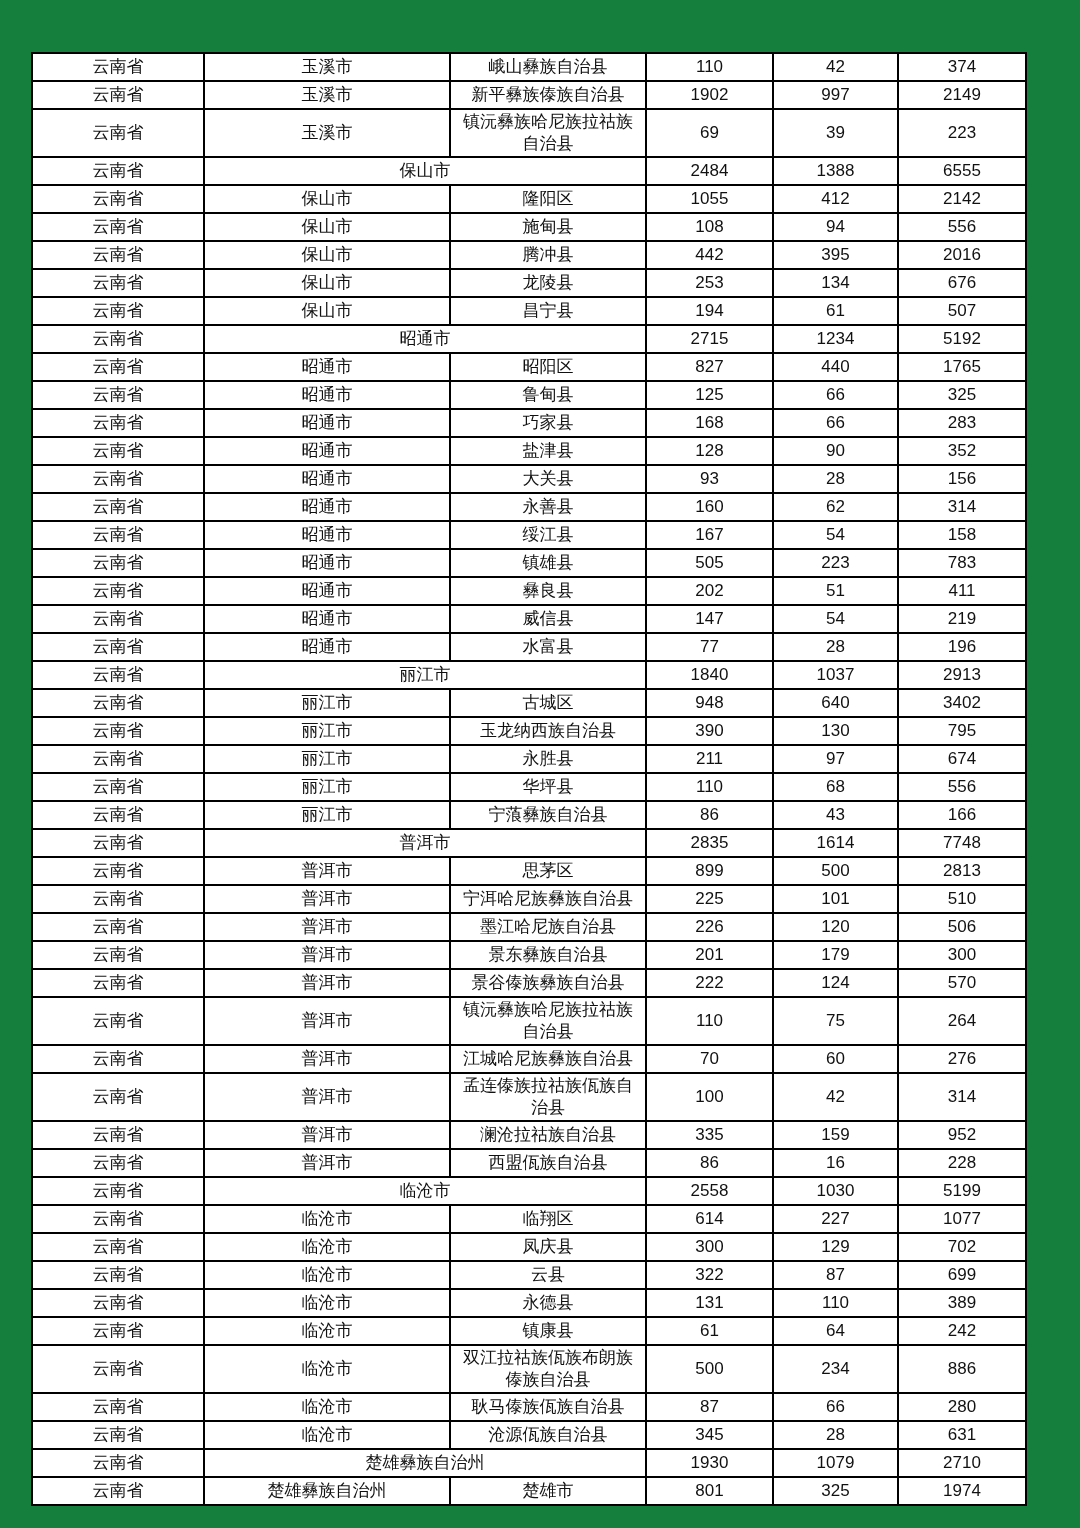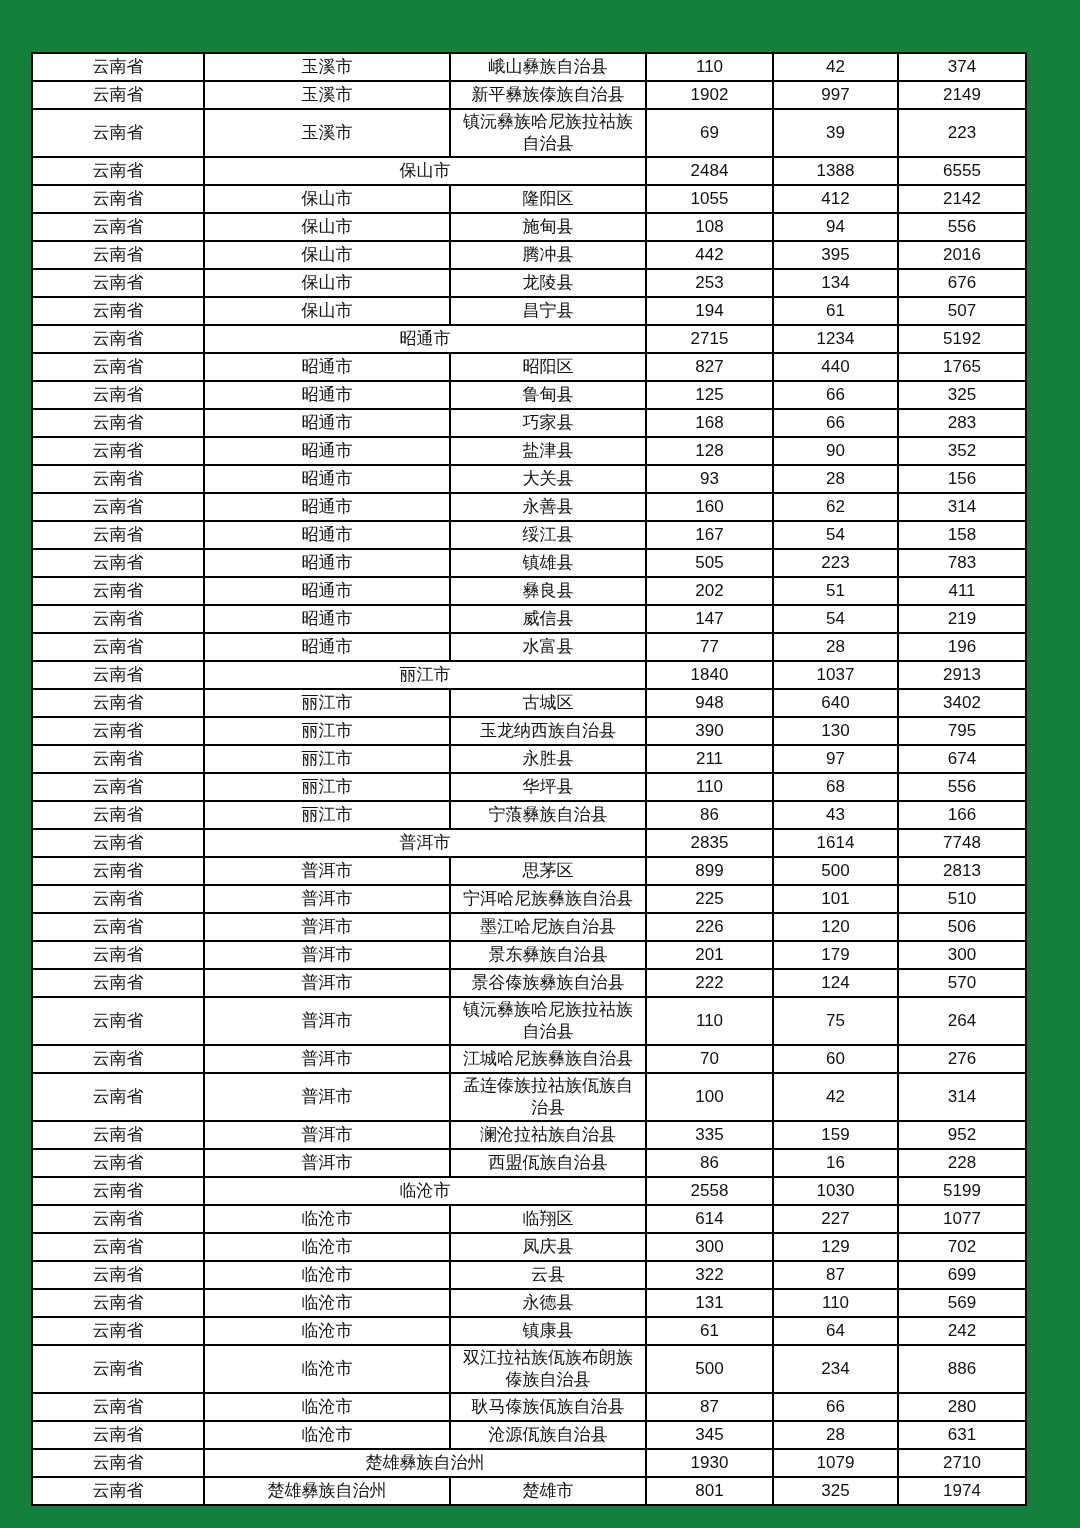--- a/index.html
+++ b/index.html
@@ -386,21 +386,21 @@
           <td>322</td>
           <td>87</td>
           <td>699</td>
         </tr>
         <tr>
           <td>云南省</td>
           <td>临沧市</td>
           <td>永德县</td>
           <td>131</td>
           <td>110</td>
-          <td>569</td>
+          <td>389</td>
         </tr>
         <tr>
           <td>云南省</td>
           <td>临沧市</td>
           <td>镇康县</td>
           <td>61</td>
           <td>64</td>
           <td>242</td>
         </tr>
         <tr>

